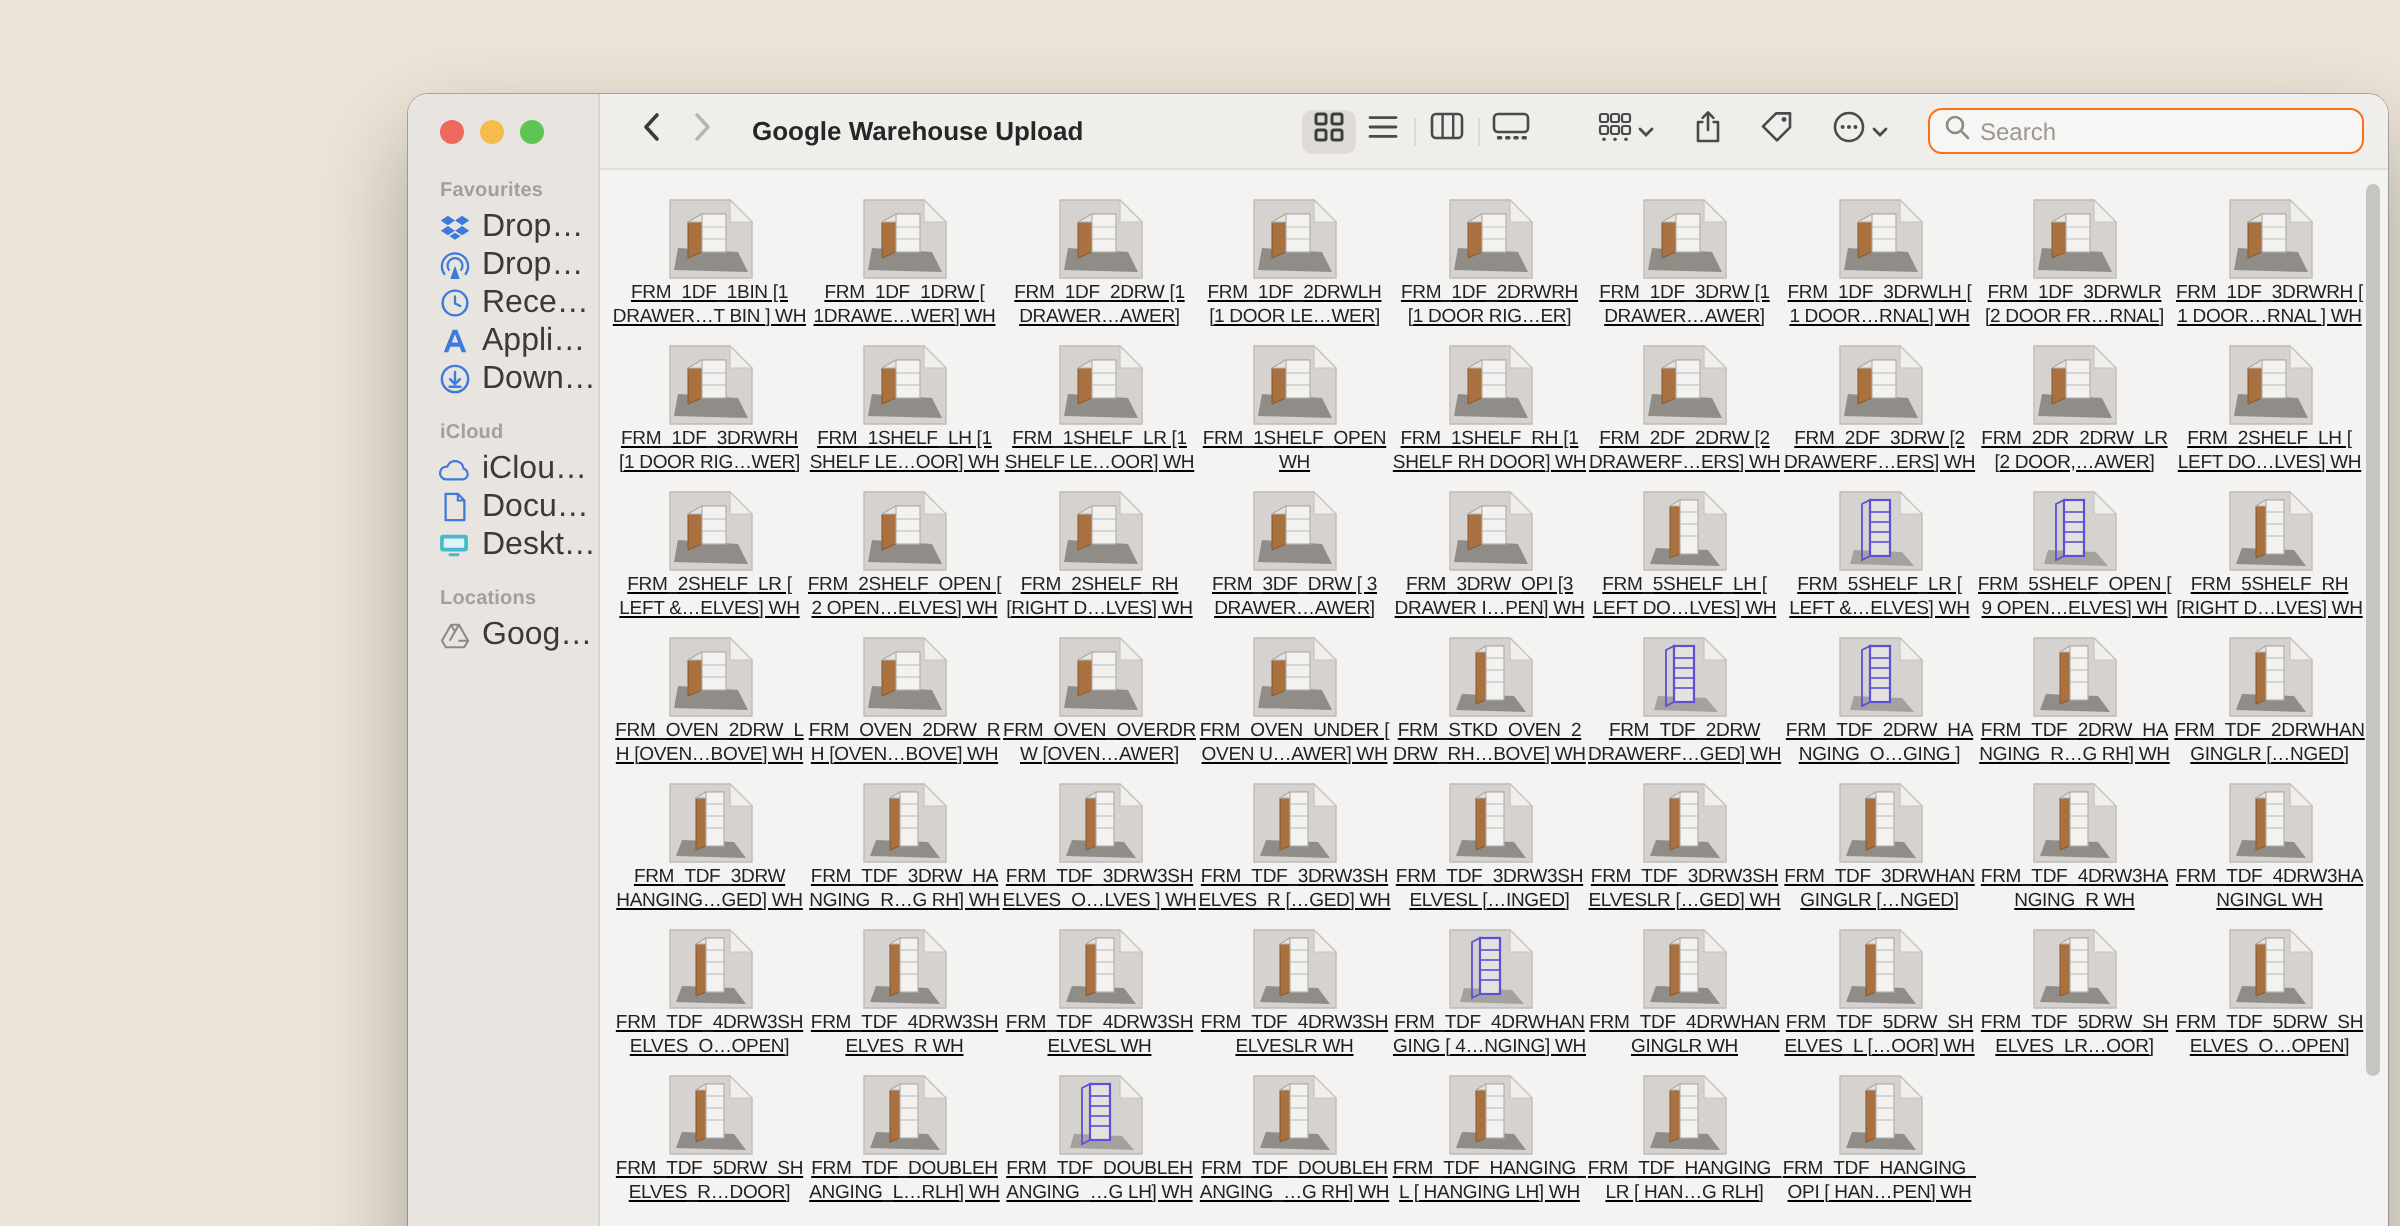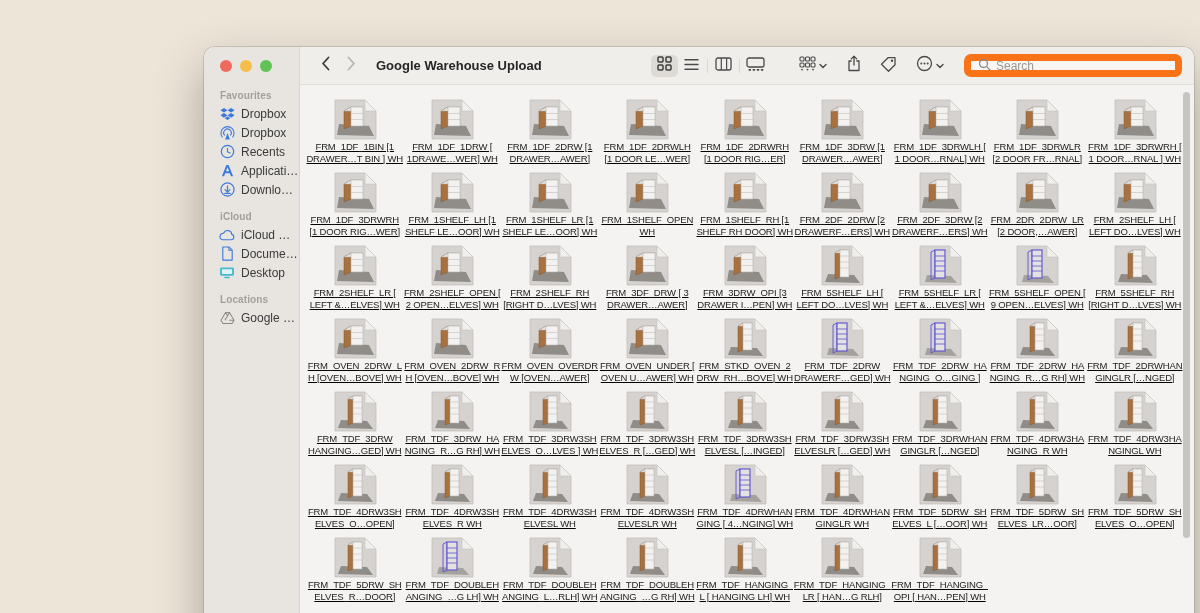--- a/index.html
+++ b/index.html
@@ -22,21 +22,21 @@
   }
   .traffic { display:flex; gap:8px; padding:0 0 6px 16px; }
   .tl { width:12px; height:12px; border-radius:50%; }
   .tl-red { background:#ee6a5e; } .tl-yellow { background:#f5bd4b; } .tl-green { background:#5fc454; }
   .sb-header {
     font-size:10px; font-weight:700; color:#a3a09a;
     padding:12px 0 3px 16px; letter-spacing:.1px;
   }
   .sb-item {
     display:flex; align-items:center; gap:6px; height:19px;
-    padding-left:15px; font-size:12px; color:#3a3a3a; white-space:nowrap;
+    padding-left:15px; font-size:16px; color:#3a3a3a; white-space:nowrap;
     cursor:default;
   }
   .sb-icon { width:16px; height:16px; display:flex; align-items:center; justify-content:center; flex:0 0 16px; }
   .sb-label { overflow:hidden; text-overflow:ellipsis; }
   
   .main { flex:1; display:flex; flex-direction:column; min-width:0; position:relative; }
   .toolbar {
     height:38px; flex:0 0 38px; background:#f0eeeb;
     border-bottom:1px solid #e1dedา0; border-bottom:1px solid #e1ded9;
     display:flex; align-items:center; padding:0 12px 0 15px;
@@ -47,21 +47,21 @@
   .tb-spacer { flex:1; }
   .view-group { display:flex; align-items:center; }
   .view-btn { width:27px; height:22px; display:flex; align-items:center; justify-content:center; border-radius:5px; }
   .view-btn.selected { background:#dedbd7; }
   .vsep { width:1px; height:14px; background:#dcd9d4; margin:0 2px; }
   .tb-btn { display:flex; align-items:center; justify-content:center; height:22px; border-radius:5px; }
   .chev { margin-left:3px; display:flex; }
   .search-box {
     display:flex; align-items:center; gap:5px;
     width:218px; height:23px; margin-left:20px;
-    background:#f7f6f4; border:7px solid #f97316; border-radius:7px;
+    background:#f7f6f4; border:1px solid #f97316; border-radius:7px;
     padding:0 7px;
   }
   .search-box input {
     border:none; outline:none; background:transparent; width:100%;
     font-size:12px; color:#3a3a3a; font-family:"Liberation Sans", sans-serif;
   }
   .search-box input::placeholder { color:#9b9893; }
   
   .content { flex:1; position:relative; background:#f4f3f1; padding:13px 0 0 6px; overflow:hidden; }
   #file-grid { display:grid; grid-template-columns:repeat(9, 97.5px); grid-auto-rows:73px;text-decoration:underline; }
@@ -1041,20 +1041,34 @@
                 <line x1="21" y1="12" x2="30" y2="12" stroke="#c2c0bc" stroke-width="0.6"></line>
                 <line x1="21" y1="18" x2="30" y2="18" stroke="#c2c0bc" stroke-width="0.6"></line>
                 <line x1="21" y1="24" x2="30" y2="24" stroke="#c2c0bc" stroke-width="0.6"></line>
               </svg></div>
             <div class="fname">FRM_TDF_5DRW_SHELVES_R…DOOR] WH</div>
           </div>
           <div class="file">
             <div class="thumb"><svg width="46" height="42" viewBox="0 0 46 42">
                 <path d="M3 2 H33 L44 13 V41 H3 Z" fill="#d5d2cf" stroke="#bfbcb8" stroke-width="0.7"></path>
                 <polygon points="33,2 44,13 33,13" fill="#f1efec" stroke="#c8c5c1" stroke-width="0.6"></polygon>
+                <polygon points="9,30 35,31 41,39 6,38" fill="#908d89"></polygon>
+                <polygon points="16,9 21,6 21,33 16,35" fill="#a9713f" stroke="#85592c" stroke-width="0.5"></polygon>
+                <polygon points="16,9 21,6 30,6 25,9" fill="#e6e4e1" stroke="#b3b1ad" stroke-width="0.5"></polygon>
+                <rect x="21" y="6" width="9" height="27" fill="#f3f2f0" stroke="#b3b1ad" stroke-width="0.6"></rect>
+                <line x1="21" y1="12" x2="30" y2="12" stroke="#c2c0bc" stroke-width="0.6"></line>
+                <line x1="21" y1="18" x2="30" y2="18" stroke="#c2c0bc" stroke-width="0.6"></line>
+                <line x1="21" y1="24" x2="30" y2="24" stroke="#c2c0bc" stroke-width="0.6"></line>
+              </svg></div>
+            <div class="fname">FRM_TDF_DOUBLEHANGING_L…RLH] WH</div>
+          </div>
+          <div class="file">
+            <div class="thumb"><svg width="46" height="42" viewBox="0 0 46 42">
+                <path d="M3 2 H33 L44 13 V41 H3 Z" fill="#d5d2cf" stroke="#bfbcb8" stroke-width="0.7"></path>
+                <polygon points="33,2 44,13 33,13" fill="#f1efec" stroke="#c8c5c1" stroke-width="0.6"></polygon>
                 <polygon points="10,31 34,32 40,39 8,38" fill="#a5a29e"></polygon>
                 <polygon points="14,8 18,6 18,34 14,36" fill="none" stroke="#5b50d6" stroke-width="0.9"></polygon>
                 <rect x="18" y="6" width="10" height="28" fill="#e4e2df" stroke="#5b50d6" stroke-width="1.1"></rect>
                 <line x1="18" y1="12" x2="28" y2="12" stroke="#5b50d6" stroke-width="0.8"></line>
                 <line x1="18" y1="17" x2="28" y2="17" stroke="#5b50d6" stroke-width="0.8"></line>
                 <line x1="18" y1="22" x2="28" y2="22" stroke="#5b50d6" stroke-width="0.8"></line>
                 <line x1="18" y1="27" x2="28" y2="27" stroke="#5b50d6" stroke-width="0.8"></line>
               </svg></div>
             <div class="fname">FRM_TDF_DOUBLEHANGING_…G LH]  WH</div>
           </div>
@@ -1063,34 +1077,20 @@
                 <path d="M3 2 H33 L44 13 V41 H3 Z" fill="#d5d2cf" stroke="#bfbcb8" stroke-width="0.7"></path>
                 <polygon points="33,2 44,13 33,13" fill="#f1efec" stroke="#c8c5c1" stroke-width="0.6"></polygon>
                 <polygon points="9,30 35,31 41,39 6,38" fill="#908d89"></polygon>
                 <polygon points="16,9 21,6 21,33 16,35" fill="#a9713f" stroke="#85592c" stroke-width="0.5"></polygon>
                 <polygon points="16,9 21,6 30,6 25,9" fill="#e6e4e1" stroke="#b3b1ad" stroke-width="0.5"></polygon>
                 <rect x="21" y="6" width="9" height="27" fill="#f3f2f0" stroke="#b3b1ad" stroke-width="0.6"></rect>
                 <line x1="21" y1="12" x2="30" y2="12" stroke="#c2c0bc" stroke-width="0.6"></line>
                 <line x1="21" y1="18" x2="30" y2="18" stroke="#c2c0bc" stroke-width="0.6"></line>
                 <line x1="21" y1="24" x2="30" y2="24" stroke="#c2c0bc" stroke-width="0.6"></line>
               </svg></div>
-            <div class="fname">FRM_TDF_DOUBLEHANGING_L…RLH] WH</div>
-          </div>
-          <div class="file">
-            <div class="thumb"><svg width="46" height="42" viewBox="0 0 46 42">
-                <path d="M3 2 H33 L44 13 V41 H3 Z" fill="#d5d2cf" stroke="#bfbcb8" stroke-width="0.7"></path>
-                <polygon points="33,2 44,13 33,13" fill="#f1efec" stroke="#c8c5c1" stroke-width="0.6"></polygon>
-                <polygon points="9,30 35,31 41,39 6,38" fill="#908d89"></polygon>
-                <polygon points="16,9 21,6 21,33 16,35" fill="#a9713f" stroke="#85592c" stroke-width="0.5"></polygon>
-                <polygon points="16,9 21,6 30,6 25,9" fill="#e6e4e1" stroke="#b3b1ad" stroke-width="0.5"></polygon>
-                <rect x="21" y="6" width="9" height="27" fill="#f3f2f0" stroke="#b3b1ad" stroke-width="0.6"></rect>
-                <line x1="21" y1="12" x2="30" y2="12" stroke="#c2c0bc" stroke-width="0.6"></line>
-                <line x1="21" y1="18" x2="30" y2="18" stroke="#c2c0bc" stroke-width="0.6"></line>
-                <line x1="21" y1="24" x2="30" y2="24" stroke="#c2c0bc" stroke-width="0.6"></line>
-              </svg></div>
             <div class="fname">FRM_TDF_DOUBLEHANGING_…G RH] WH</div>
           </div>
           <div class="file">
             <div class="thumb"><svg width="46" height="42" viewBox="0 0 46 42">
                 <path d="M3 2 H33 L44 13 V41 H3 Z" fill="#d5d2cf" stroke="#bfbcb8" stroke-width="0.7"></path>
                 <polygon points="33,2 44,13 33,13" fill="#f1efec" stroke="#c8c5c1" stroke-width="0.6"></polygon>
                 <polygon points="9,30 35,31 41,39 6,38" fill="#908d89"></polygon>
                 <polygon points="16,9 21,6 21,33 16,35" fill="#a9713f" stroke="#85592c" stroke-width="0.5"></polygon>
                 <polygon points="16,9 21,6 30,6 25,9" fill="#e6e4e1" stroke="#b3b1ad" stroke-width="0.5"></polygon>
                 <rect x="21" y="6" width="9" height="27" fill="#f3f2f0" stroke="#b3b1ad" stroke-width="0.6"></rect>

